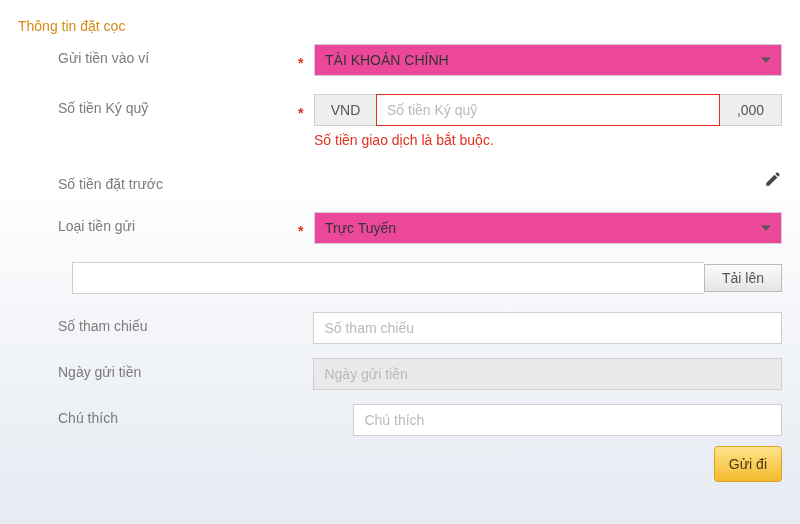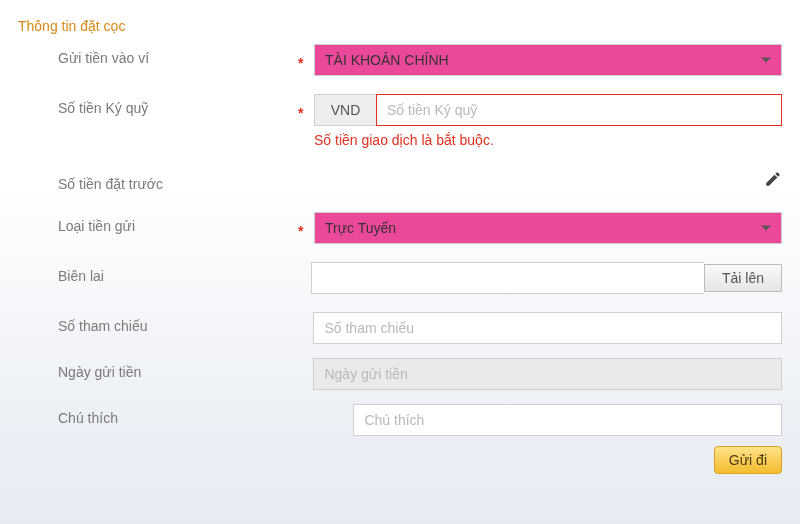--- a/index.html
+++ b/index.html
@@ -139,21 +139,21 @@
     color: #555;
     font-size: 14px;
     cursor: pointer;
   }
   .submit-row {
     display: flex;
     justify-content: flex-end;
     margin-top: 8px;
   }
   .submit-btn {
-    height: 28px;
+    height: 36px;
     padding: 0 14px;
     border: 1px solid #d9a321;
     border-radius: 4px;
     background: linear-gradient(to bottom, #ffe28a, #f4bb2e);
     color: #4a3a0a;
     font-size: 14px;
     cursor: pointer;
   }
   .row.tight { margin-bottom: 14px; }
 </style>
@@ -175,20 +175,21 @@
   </div>
 </div>
 
 <div class="row" style="margin-bottom:22px;">
   <div class="label-col">Số tiền Ký quỹ</div>
   <div class="field-col">
     <div class="field-inner currency-row">
       <span class="req">*</span>
       <div class="addon left">VND</div>
       <input class="amount" type="text" placeholder="Số tiền Ký quỹ" style="">
+      <div class="addon right">,000</div>
     </div>
     <div class="error-msg">Số tiền giao dịch là bắt buộc.</div>
   </div>
 </div>
 
 <div class="row" style="margin-bottom:20px;">
   <div class="label-col">Số tiền đặt trước</div>
   <div class="field-col" style="align-items:flex-end;">
     <div class="edit-area" style="position:static;">
       <svg class="pencil" width="18" height="18" viewBox="0 0 24 24">
@@ -205,21 +206,20 @@
       <span class="req">*</span>
       <div class="select">
         <span>Trực Tuyến</span>
         <span class="caret"></span>
       </div>
     </div>
   </div>
 </div>
 
 <div class="row">
-  <div class="label-col">Biên lai</div>
   <div class="field-col">
     <div class="field-inner receipt-row">
       <span class="req-spacer"></span>
       <input class="text-input" type="text" style="">
       <button class="upload-btn">Tải lên</button>
     </div>
   </div>
 </div>
 
 <div class="row tight">

